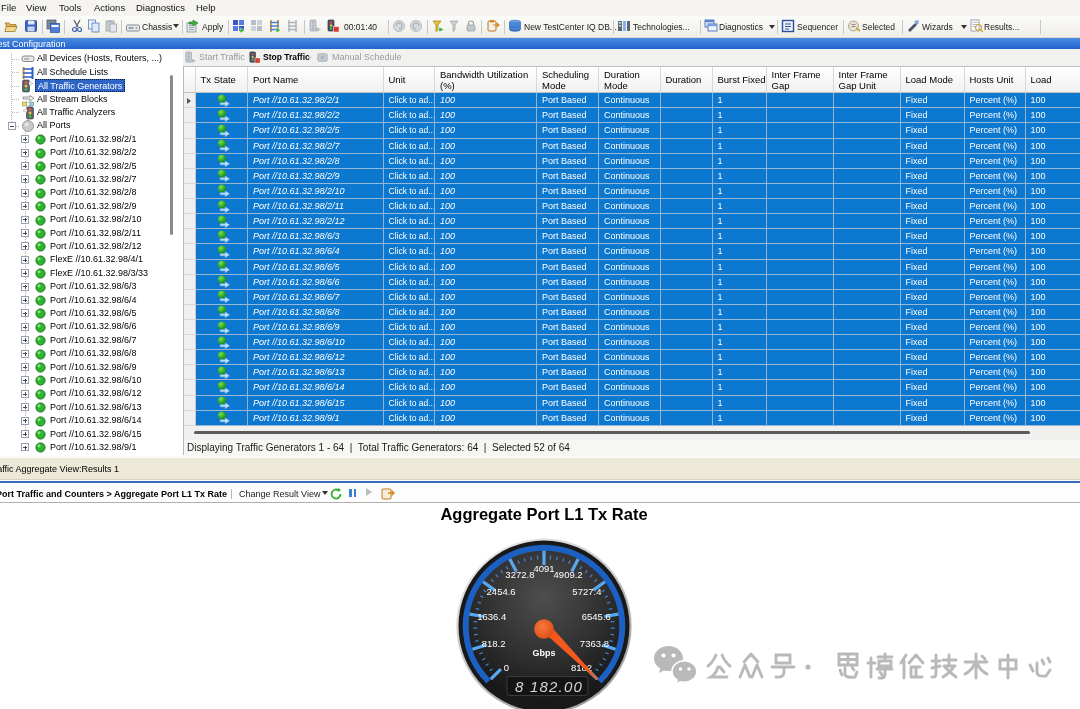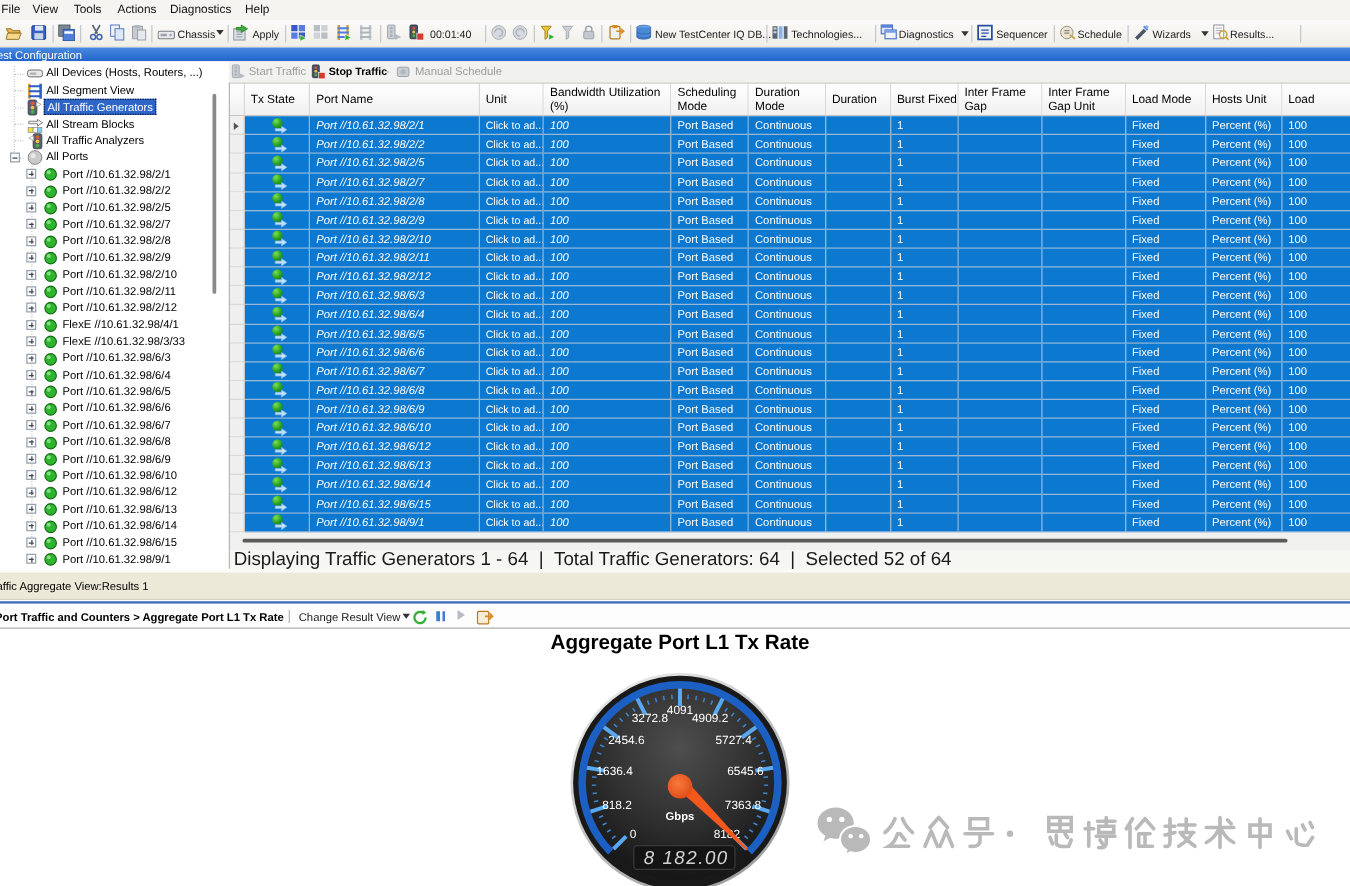--- a/index.html
+++ b/index.html
@@ -157,21 +157,21 @@
     <rect x="1.5" y="1.5" width="11" height="11" fill="#eef3fb" stroke="#2a4da0" stroke-width="1.4"></rect>
     <path d="M4,5h6 M4,7.5h6 M4,10h4" stroke="#2a4da0" stroke-width="1"></path>
   </svg>
 <div class="abs" style="left:797px;top:20px;height:14px;line-height:14px;font-size:8.5px;font-weight:normal;color:#1a1a1a;white-space:nowrap">Sequencer</div>
 <div class="abs" style="left:843px;top:20px;width:1px;height:14px;background:#c3c8cf"></div>
 <svg class="abs" style="left:847px;top:19px" width="14" height="14" viewBox="0 0 14 14">
     <circle cx="6.5" cy="7" r="5" fill="#e8e3d5" stroke="#9a937f" stroke-width=".8"></circle>
     <path d="M4.5,5.5 h4 M4.5,7.5 h4" stroke="#8a8470" stroke-width=".9"></path>
     <path d="M9,9 l4,3" stroke="#caa23c" stroke-width="1.6"></path>
   </svg>
-<div class="abs" style="left:862px;top:20px;height:14px;line-height:14px;font-size:8.5px;font-weight:normal;color:#1a1a1a;white-space:nowrap">Schedule</div>
+<div class="abs" style="left:862px;top:20px;height:14px;line-height:14px;font-size:8.5px;font-weight:normal;color:#1a1a1a;white-space:nowrap">Selected</div>
 <div class="abs" style="left:902px;top:20px;width:1px;height:14px;background:#c3c8cf"></div>
 <svg class="abs" style="left:906px;top:19px" width="14" height="14" viewBox="0 0 14 14">
     <path d="M2,11 l7,-7 2,2 -7,7 z" fill="#4a5568"></path>
     <path d="M9,2 l3,3" stroke="#5a84d0" stroke-width="1.6"></path>
     <circle cx="11.5" cy="2.5" r="1.4" fill="#8ab0e8"></circle>
   </svg>
 <div class="abs" style="left:922px;top:20px;height:14px;line-height:14px;font-size:8.5px;font-weight:normal;color:#1a1a1a;white-space:nowrap">Wizards</div>
 <div class="abs" style="left:961px;top:25px;width:0;height:0;border-left:3.5px solid transparent;border-right:3.5px solid transparent;border-top:4px solid #333"></div>
 <svg class="abs" style="left:969px;top:19px" width="14" height="14" viewBox="0 0 14 14">
     <rect x="2" y="1" width="8" height="11" fill="#fcfcfc" stroke="#8a929c" stroke-width=".8"></rect>
@@ -193,21 +193,21 @@
     <rect x="1" y="4" width="12" height="5.5" rx="2" fill="#e8e8e8" stroke="#707070" stroke-width=".8"></rect>
     <rect x="3" y="6" width="5" height="1.8" rx=".5" fill="#b0b0b0"></rect>
   </svg>
 <div class="abs" style="left:37px;top:52.3px;height:13px;line-height:13px;color:#000;font-size:9px;white-space:nowrap">All Devices (Hosts, Routers, ...)</div>
 <div class="abs" style="left:12px;top:72.2px;width:8px;height:1px;background-image:linear-gradient(90deg,#b8b8b8 1px,transparent 1px);background-size:2px 1px"></div>
 <svg class="abs" style="left:21px;top:65.7px" width="14" height="14" viewBox="0 0 14 14">
     <rect x="1.5" y="1" width="2" height="12" fill="#d79a28"></rect>
     <rect x="10.5" y="1" width="2" height="12" fill="#2a5dc8"></rect>
     <path d="M2,3h10 M2,7h10 M2,11h10" stroke="#2a5dc8" stroke-width="1.7"></path>
   </svg>
-<div class="abs" style="left:37px;top:65.7px;height:13px;line-height:13px;color:#000;font-size:9px;white-space:nowrap">All Segment View</div>
+<div class="abs" style="left:37px;top:65.7px;height:13px;line-height:13px;color:#000;font-size:9px;white-space:nowrap">All Schedule Lists</div>
 <div class="abs" style="left:12px;top:85.6px;width:8px;height:1px;background-image:linear-gradient(90deg,#b8b8b8 1px,transparent 1px);background-size:2px 1px"></div>
 <svg class="abs" style="left:21px;top:79.1px" width="14" height="14" viewBox="0 0 14 14">
     <rect x="1.5" y="1" width="7" height="12" rx="1.5" fill="#5a5f6e" stroke="#33384a" stroke-width=".6"></rect>
     <circle cx="5" cy="3.6" r="1.5" fill="#e05a3a"></circle>
     <circle cx="5" cy="7" r="1.5" fill="#e8c53a"></circle>
     <circle cx="5" cy="10.4" r="1.5" fill="#43b543"></circle>
     <path d="M8,2.5 l4,2 -4,2 z" fill="#fff" stroke="#888" stroke-width=".5"></path>
   </svg>
 <div class="abs" style="left:35px;top:78.7px;height:13px;line-height:13px;background:#2e66c8;border:1px dotted #0a1a40;color:#fff;font-size:9px;padding:0 2px;white-space:nowrap">All Traffic Generators</div>
 <div class="abs" style="left:12px;top:99.0px;width:8px;height:1px;background-image:linear-gradient(90deg,#b8b8b8 1px,transparent 1px);background-size:2px 1px"></div>
@@ -1036,21 +1036,21 @@
 <div class="abs" style="left:660.5px;top:410.7px;width:52.0px;height:15.118px;background:#0d78d0;border-right:1px solid rgba(175,195,215,.8);border-bottom:1px solid rgba(175,195,215,.85);font-size:9px;font-style:normal;line-height:14.118px;color:#fff;padding-left:5px;overflow:hidden;white-space:nowrap"></div>
 <div class="abs" style="left:712.5px;top:410.7px;width:54.0px;height:15.118px;background:#0d78d0;border-right:1px solid rgba(175,195,215,.8);border-bottom:1px solid rgba(175,195,215,.85);font-size:9px;font-style:normal;line-height:14.118px;color:#fff;padding-left:5px;overflow:hidden;white-space:nowrap">1</div>
 <div class="abs" style="left:766.5px;top:410.7px;width:67.0px;height:15.118px;background:#0d78d0;border-right:1px solid rgba(175,195,215,.8);border-bottom:1px solid rgba(175,195,215,.85);font-size:9px;font-style:normal;line-height:14.118px;color:#fff;padding-left:5px;overflow:hidden;white-space:nowrap"></div>
 <div class="abs" style="left:833.5px;top:410.7px;width:67.0px;height:15.118px;background:#0d78d0;border-right:1px solid rgba(175,195,215,.8);border-bottom:1px solid rgba(175,195,215,.85);font-size:9px;font-style:normal;line-height:14.118px;color:#fff;padding-left:5px;overflow:hidden;white-space:nowrap"></div>
 <div class="abs" style="left:900.5px;top:410.7px;width:64.0px;height:15.118px;background:#0d78d0;border-right:1px solid rgba(175,195,215,.8);border-bottom:1px solid rgba(175,195,215,.85);font-size:9px;font-style:normal;line-height:14.118px;color:#fff;padding-left:5px;overflow:hidden;white-space:nowrap">Fixed</div>
 <div class="abs" style="left:964.5px;top:410.7px;width:61.0px;height:15.118px;background:#0d78d0;border-right:1px solid rgba(175,195,215,.8);border-bottom:1px solid rgba(175,195,215,.85);font-size:9px;font-style:normal;line-height:14.118px;color:#fff;padding-left:5px;overflow:hidden;white-space:nowrap">Percent (%)</div>
 <div class="abs" style="left:1025.5px;top:410.7px;width:55.5px;height:15.118px;background:#0d78d0;border-right:1px solid rgba(175,195,215,.8);border-bottom:1px solid rgba(175,195,215,.85);font-size:9px;font-style:normal;line-height:14.118px;color:#fff;padding-left:5px;overflow:hidden;white-space:nowrap">100</div>
 <div class="abs" style="left:184px;top:426px;width:896px;height:15px;background:#f0f0ee"></div>
 <div class="abs" style="left:194px;top:431px;width:836px;height:2.5px;background:#5a5a5a;border-radius:2px"></div>
 <div class="abs" style="left:184px;top:440px;width:896px;height:16px;background:#f6f6f3"></div>
-<div class="abs" style="left:187px;top:442px;font-size:15px;line-height:11px;color:#1a1a1a;white-space:nowrap">Displaying Traffic Generators 1 - 64&nbsp; | &nbsp;Total Traffic Generators: 64&nbsp; | &nbsp;Selected 52 of 64</div>
+<div class="abs" style="left:187px;top:442px;font-size:10px;line-height:11px;color:#1a1a1a;white-space:nowrap">Displaying Traffic Generators 1 - 64&nbsp; | &nbsp;Total Traffic Generators: 64&nbsp; | &nbsp;Selected 52 of 64</div>
 <div class="abs" style="left:0;top:456px;width:1080px;height:1.5px;background:#fbfbf9"></div>
 <div class="abs" style="left:0;top:457.5px;width:1080px;height:22px;background:#ece9d8;border-bottom:1px solid #d8d4c0;overflow:hidden">
     <span style="position:absolute;left:-11px;top:6px;font-size:9px;color:#000;white-space:nowrap">Traffic Aggregate View:Results 1</span>
   </div>
 <div class="abs" style="left:0;top:480.5px;width:1080px;height:2.5px;background:#3a6db8"></div>
 <div class="abs" style="left:0;top:483px;width:1080px;height:20px;background:#fdfdfd;border-bottom:1px solid #b0b0b0;overflow:hidden">
     <span style="position:absolute;left:-4px;top:5.5px;font-size:9px;font-weight:bold;color:#000;white-space:nowrap">Port Traffic and Counters &gt; Aggregate Port L1 Tx Rate</span>
     <span style="position:absolute;left:230px;top:4px;font-size:11px;color:#b0b0b0">|</span>
     <span style="position:absolute;left:239px;top:6px;font-size:9px;color:#1a1a1a;white-space:nowrap">Change Result View</span>
     <span style="position:absolute;left:322px;top:8px;width:0;height:0;border-left:3.5px solid transparent;border-right:3.5px solid transparent;border-top:4px solid #333"></span>

